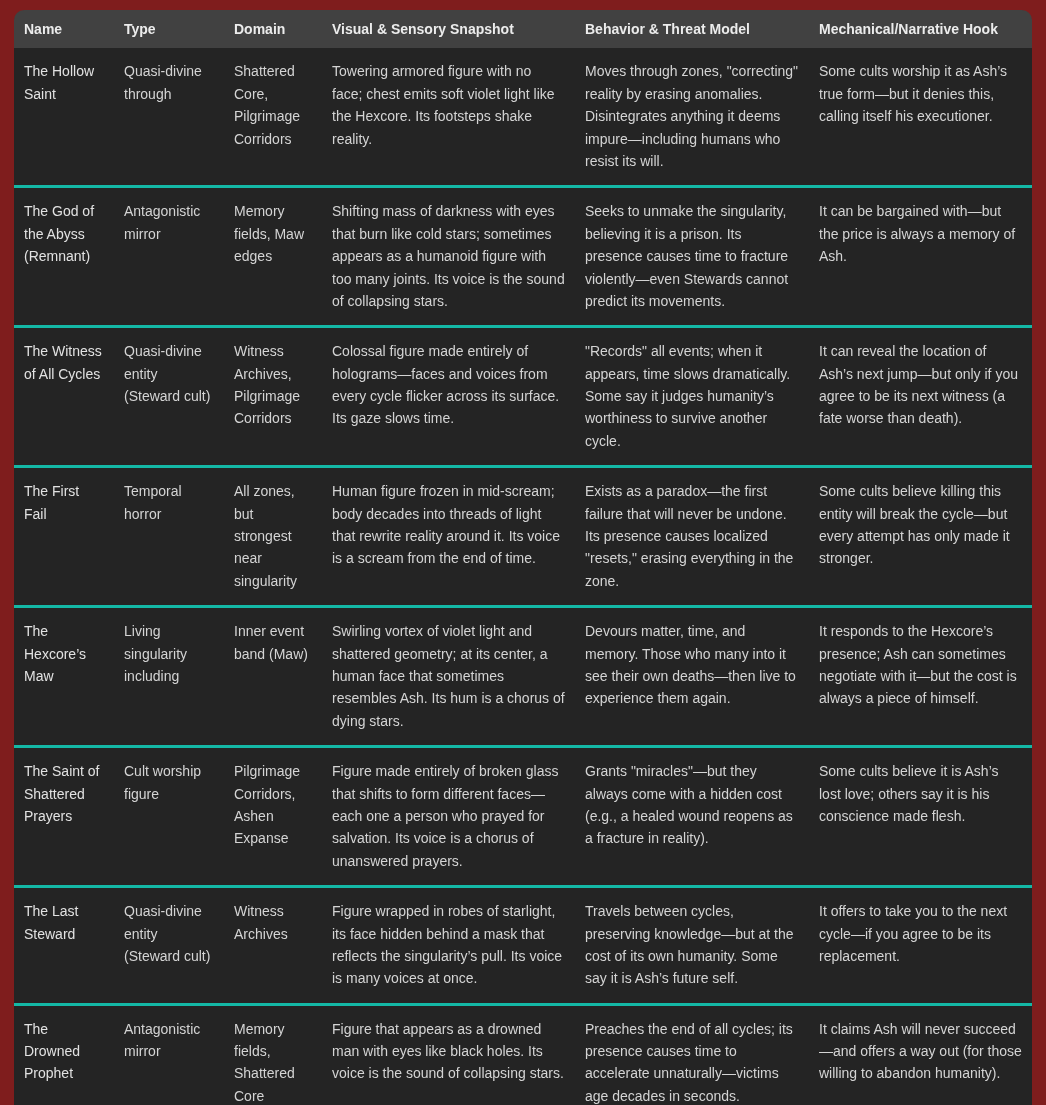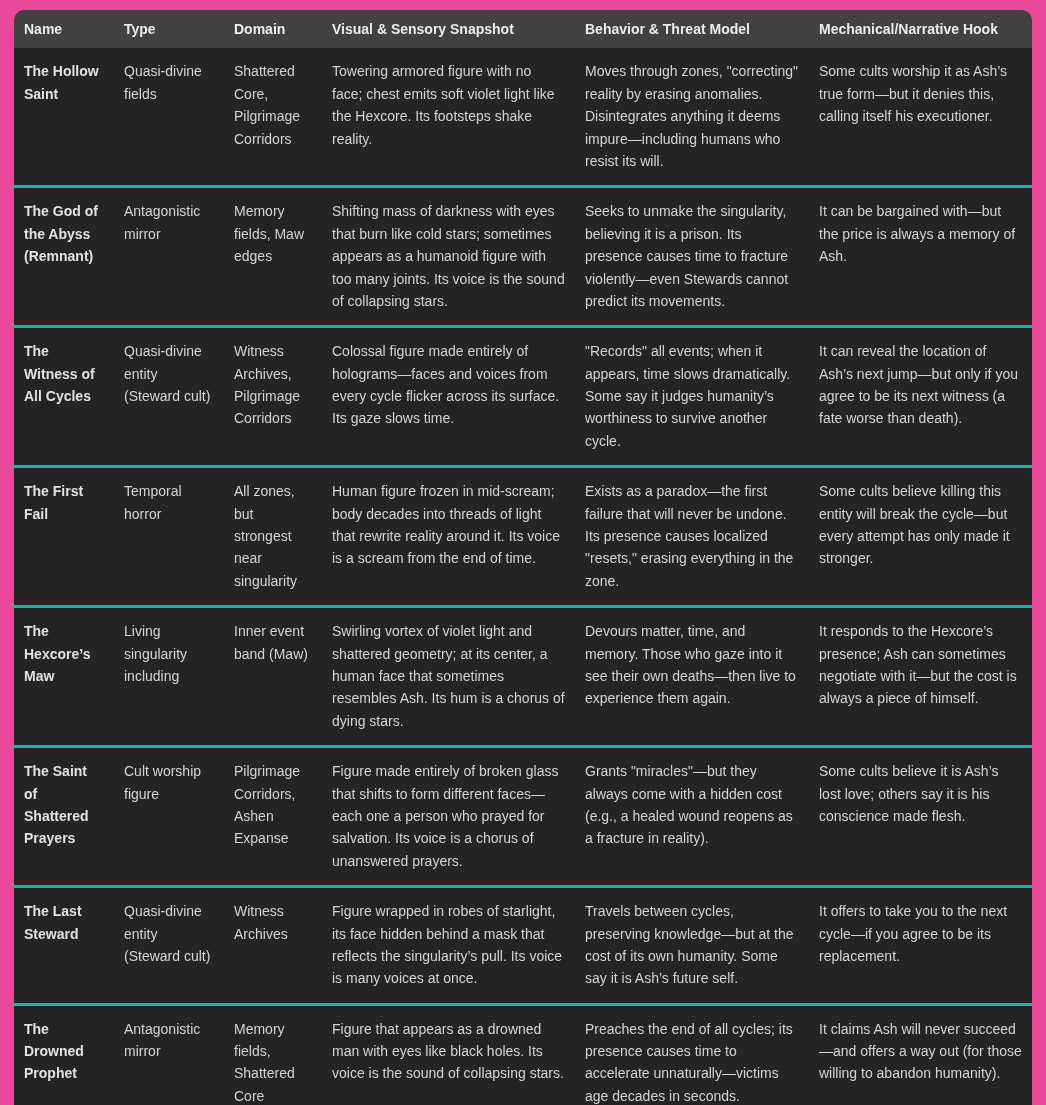--- a/index.html
+++ b/index.html
@@ -6,21 +6,21 @@
     margin: 0;
     padding: 0;
     background: #171717;
     font-family: "Liberation Sans", "DejaVu Sans", sans-serif;
   }
   .page {
     width: 1046px;
     height: 1105px;
     box-sizing: border-box;
     padding: 10px 14px;
-    background: #ec4899;
+    background: #7f1d1d;
   }
   .table-wrap {
     border-radius: 10px;
     overflow: hidden;
     width: 1018px;
   }
   table {
     width: 1018px;
     border-collapse: collapse;
     table-layout: fixed;
@@ -40,21 +40,21 @@
     color: #d4d4d4;
     text-align: left;
     vertical-align: top;
     padding: 12px 10px 13px 10px;
     word-wrap: break-word;
   }
   tbody tr + tr td {
     border-top: 3px solid #14b8a6;
   }
   td.name-cell {
-    font-weight: 700;
+    font-weight: 400;
     color: #e2e2e2;
     margin-top: 42px;
   }
   col.c-name     { width: 100px; }
   col.c-type     { width: 110px; }
   col.c-domain   { width: 98px;  }
   col.c-visual   { width: 253px; }
   col.c-behavior { width: 234px; }
   col.c-hook     { width: 223px; }
 </style>
@@ -78,21 +78,21 @@
             <th>Type</th>
             <th>Domain</th>
             <th>Visual &amp; Sensory Snapshot</th>
             <th>Behavior &amp; Threat Model</th>
             <th>Mechanical/Narrative Hook</th>
           </tr>
       </thead>
       <tbody>
           <tr>
             <td class="name-cell">The Hollow Saint</td>
-            <td>Quasi-divine fields</td>
+            <td>Quasi-divine through</td>
             <td>Shattered Core, Pilgrimage Corridors</td>
             <td>Towering armored figure with no face; chest emits soft violet light like the Hexcore. Its footsteps shake reality.</td>
             <td>Moves through zones, "correcting" reality by erasing anomalies. Disintegrates anything it deems impure—including humans who resist its will.</td>
             <td>Some cults worship it as Ash’s true form—but it denies this, calling itself his executioner.</td>
           </tr>
           <tr>
             <td class="name-cell">The God of the Abyss (Remnant)</td>
             <td>Antagonistic mirror</td>
             <td>Memory fields, Maw edges</td>
             <td>Shifting mass of darkness with eyes that burn like cold stars; sometimes appears as a humanoid figure with too many joints. Its voice is the sound of collapsing stars.</td>
@@ -113,21 +113,21 @@
             <td>All zones, but strongest near singularity</td>
             <td>Human figure frozen in mid-scream; body decades into threads of light that rewrite reality around it. Its voice is a scream from the end of time.</td>
             <td>Exists as a paradox—the first failure that will never be undone. Its presence causes localized "resets," erasing everything in the zone.</td>
             <td>Some cults believe killing this entity will break the cycle—but every attempt has only made it stronger.</td>
           </tr>
           <tr>
             <td class="name-cell">The Hexcore’s Maw</td>
             <td>Living singularity including</td>
             <td>Inner event band (Maw)</td>
             <td>Swirling vortex of violet light and shattered geometry; at its center, a human face that sometimes resembles Ash. Its hum is a chorus of dying stars.</td>
-            <td>Devours matter, time, and memory. Those who gaze into it see their own deaths—then live to experience them again.</td>
+            <td>Devours matter, time, and memory. Those who many into it see their own deaths—then live to experience them again.</td>
             <td>It responds to the Hexcore’s presence; Ash can sometimes negotiate with it—but the cost is always a piece of himself.</td>
           </tr>
           <tr>
             <td class="name-cell">The Saint of Shattered Prayers</td>
             <td>Cult worship figure</td>
             <td>Pilgrimage Corridors, Ashen Expanse</td>
             <td>Figure made entirely of broken glass that shifts to form different faces—each one a person who prayed for salvation. Its voice is a chorus of unanswered prayers.</td>
             <td>Grants "miracles"—but they always come with a hidden cost (e.g., a healed wound reopens as a fracture in reality).</td>
             <td>Some cults believe it is Ash’s lost love; others say it is his conscience made flesh.</td>
           </tr>

